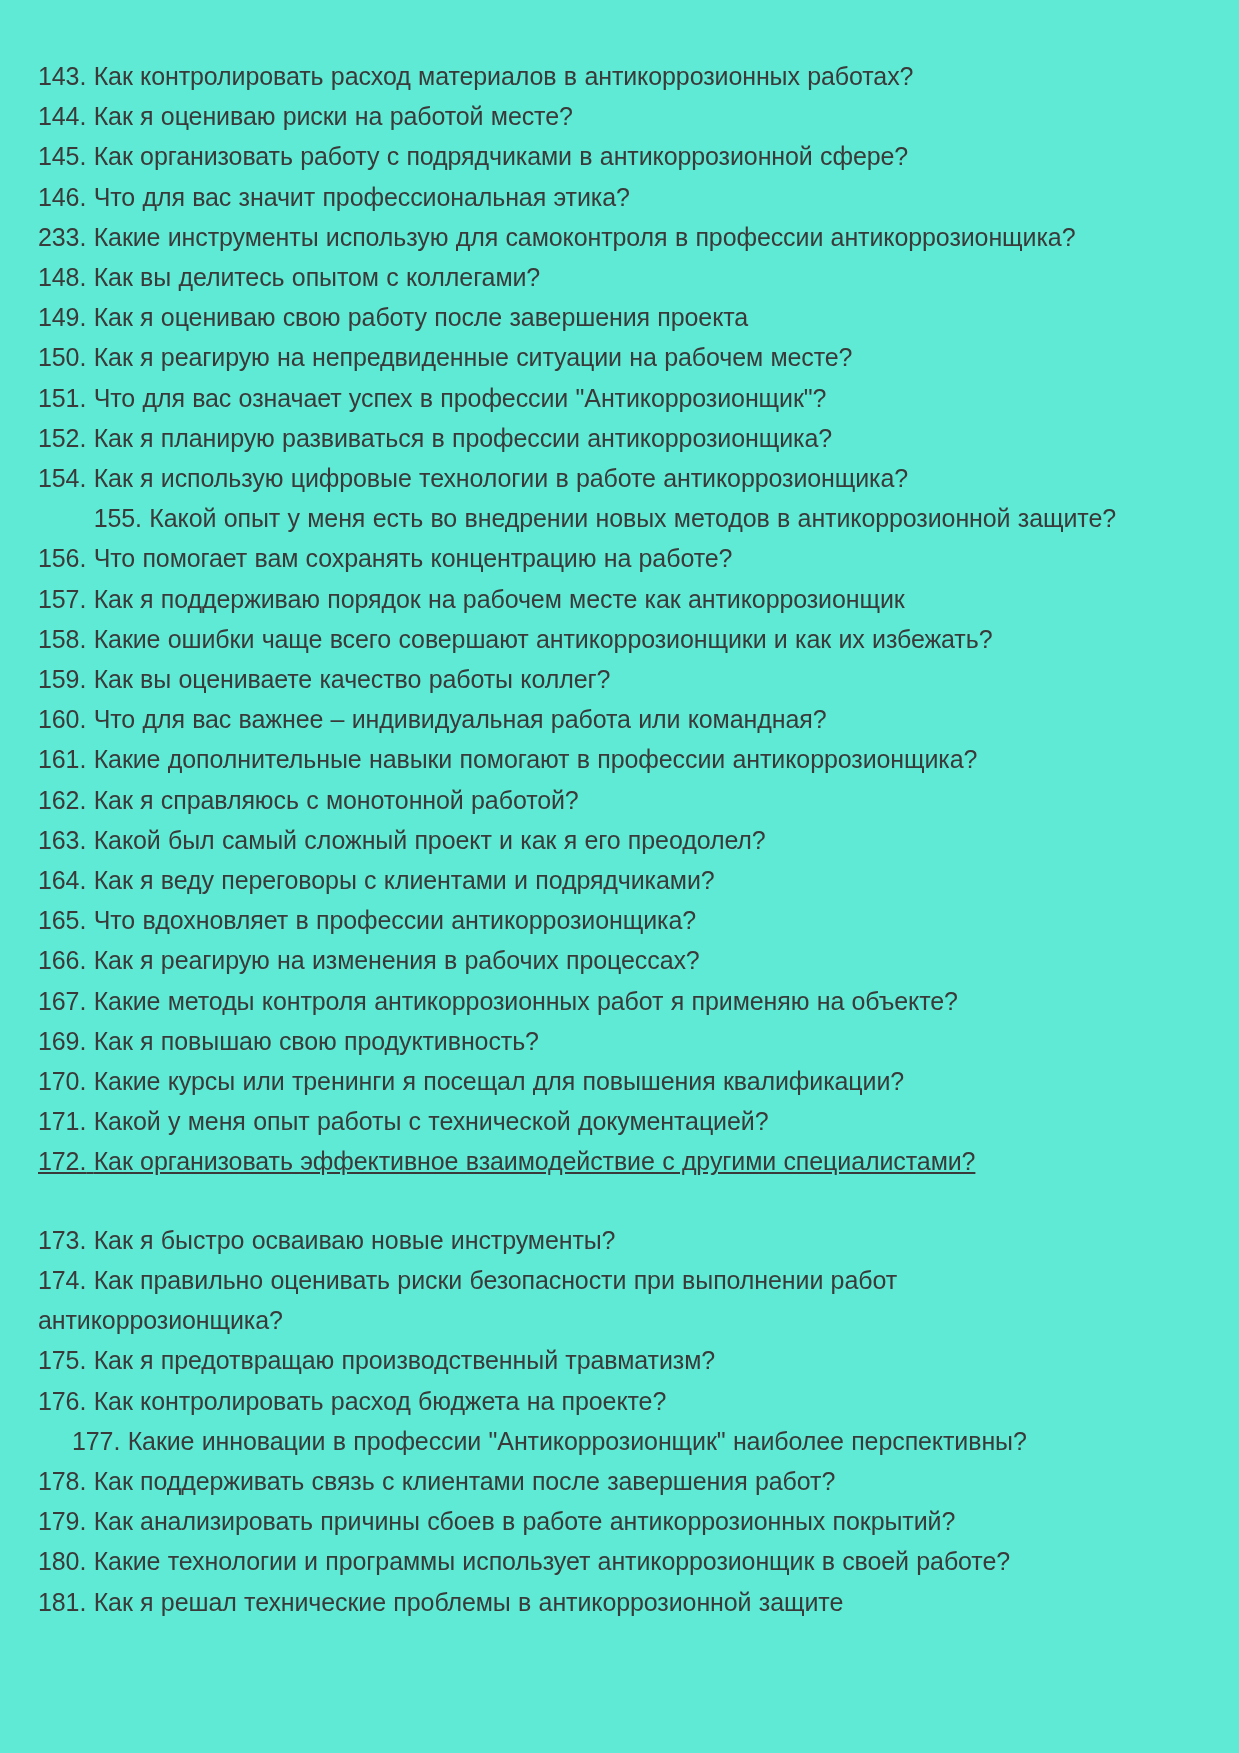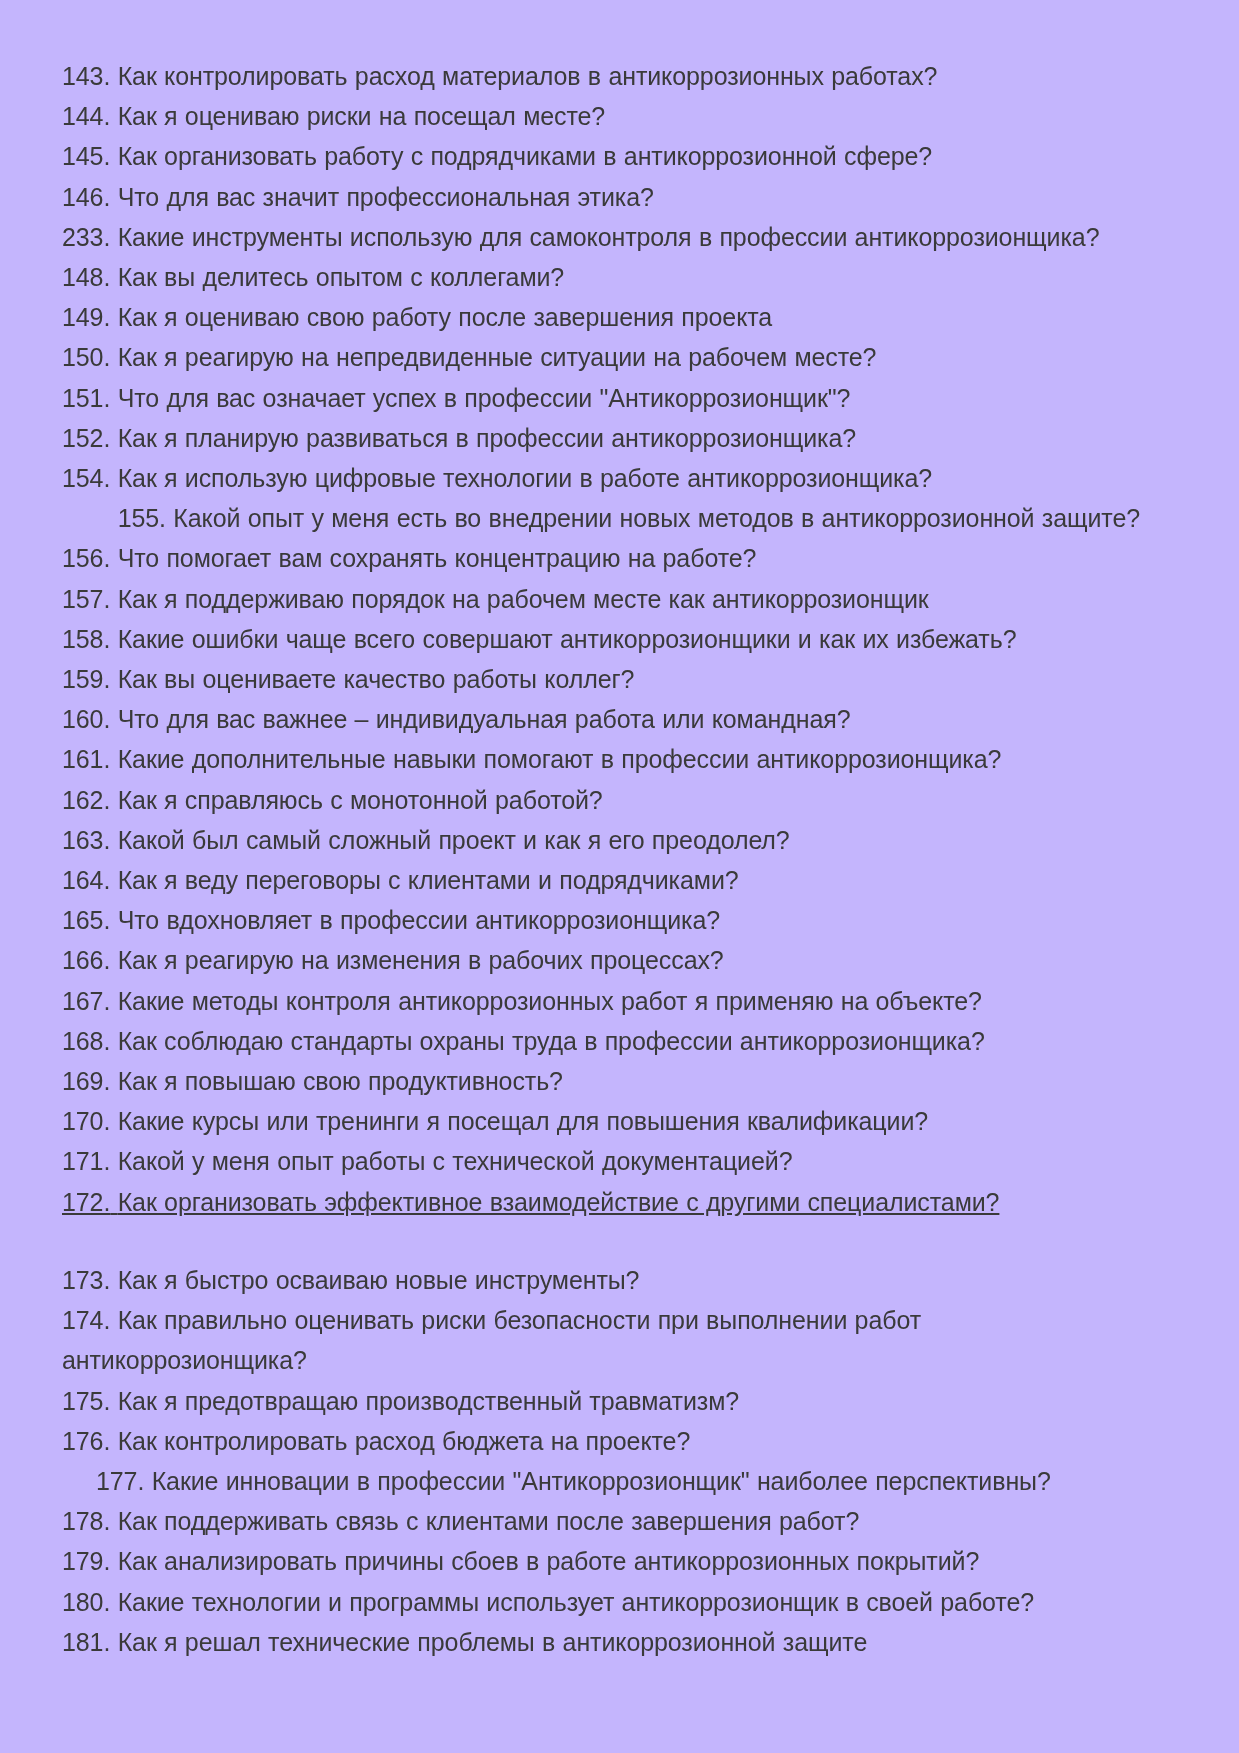--- a/index.html
+++ b/index.html
@@ -8,22 +8,22 @@
     background: #ffffff;
     width: 1239px;
     height: 1753px;
     overflow: hidden;
     font-family: "Liberation Sans", "DejaVu Sans", sans-serif;
   }
   .page {
     box-sizing: border-box;
     width: 1239px;
     height: 1753px;
-    padding: 56px 82px 0 62px;
-    background: #c4b5fd;
+    padding: 56px 82px 0 38px;
+    background: #5eead4;
   }
   .question-list {
     max-width: 1078px;
   }
   .q {
     margin: 0;
     padding: 0;
     font-size: 25px;
     line-height: 40.2px;
     letter-spacing: -0.1px;
@@ -34,21 +34,21 @@
 </style>
 </head>
 <body style="background: rgb(255, 255, 255);">
 
 <div class="page">
   <div class="question-list" id="question-list">
   <p class="q" style="color: rgb(58, 58, 58);"><span>143.</span>
 <span>Как контролировать расход материалов в антикоррозионных работах?</span></p>
 
   <p class="q" style="color: rgb(58, 58, 58);"><span>144.</span>
-<span>Как я оцениваю риски на посещал месте?</span></p>
+<span>Как я оцениваю риски на работой месте?</span></p>
 
   <p class="q" style="color: rgb(58, 58, 58);"><span>145.</span>
 <span>Как организовать работу с подрядчиками в антикоррозионной сфере?</span></p>
 
   <p class="q" style="color: rgb(58, 58, 58);"><span>146.</span>
 <span>Что для вас значит профессиональная этика?</span></p>
 
   <p class="q" style="color: rgb(58, 58, 58);"><span>233.</span>
 <span>Какие инструменты использую для самоконтроля в профессии антикоррозионщика?</span></p>
 
@@ -103,22 +103,20 @@
 
   <p class="q" style="color: rgb(58, 58, 58);"><span>165.</span>
 <span>Что вдохновляет в профессии антикоррозионщика?</span></p>
 
   <p class="q" style="color: rgb(58, 58, 58);"><span>166.</span>
 <span>Как я реагирую на изменения в рабочих процессах?</span></p>
 
   <p class="q" style="color: rgb(58, 58, 58);"><span>167.</span>
 <span>Какие методы контроля антикоррозионных работ я применяю на объекте?</span></p>
 
-  <p class="q" style="color: rgb(58, 58, 58);"><span>168.</span>
-<span>Как соблюдаю стандарты охраны труда в профессии антикоррозионщика?</span></p>
 
   <p class="q" style="color: rgb(58, 58, 58);"><span>169.</span>
 <span>Как я повышаю свою продуктивность?</span></p>
 
   <p class="q" style="color: rgb(58, 58, 58);"><span>170.</span>
 <span>Какие курсы или тренинги я посещал для повышения квалификации?</span></p>
 
   <p class="q" style="color: rgb(58, 58, 58);"><span>171.</span>
 <span>Какой у меня опыт работы с технической документацией?</span></p>
 

